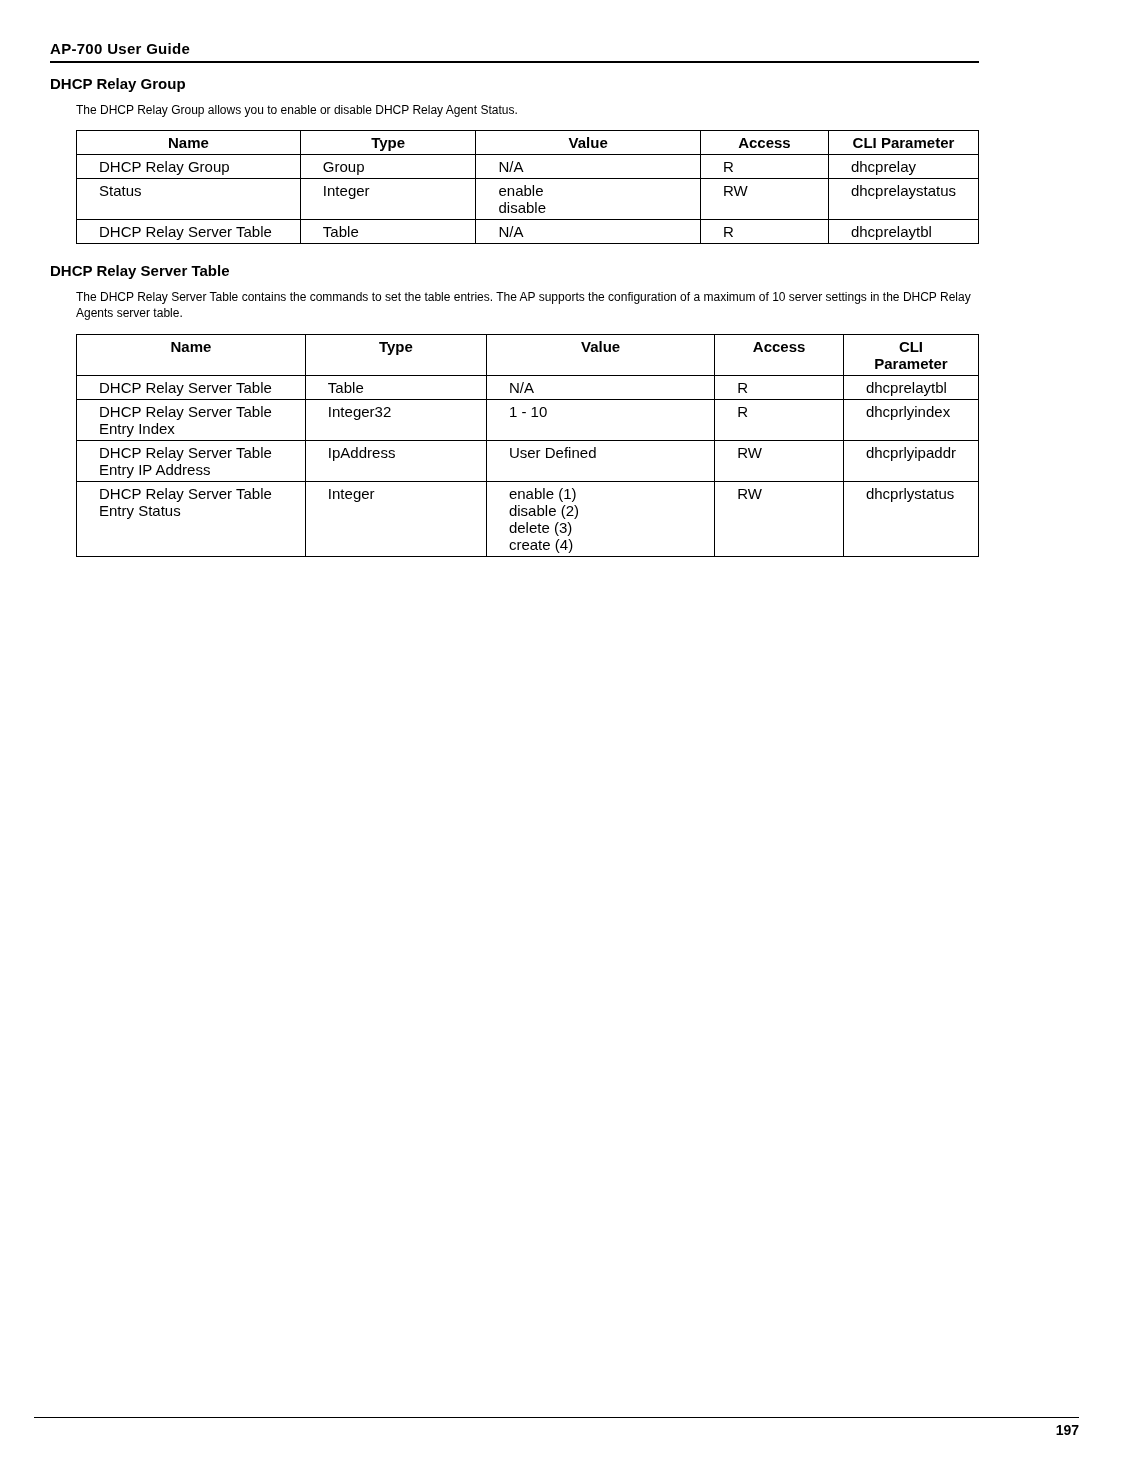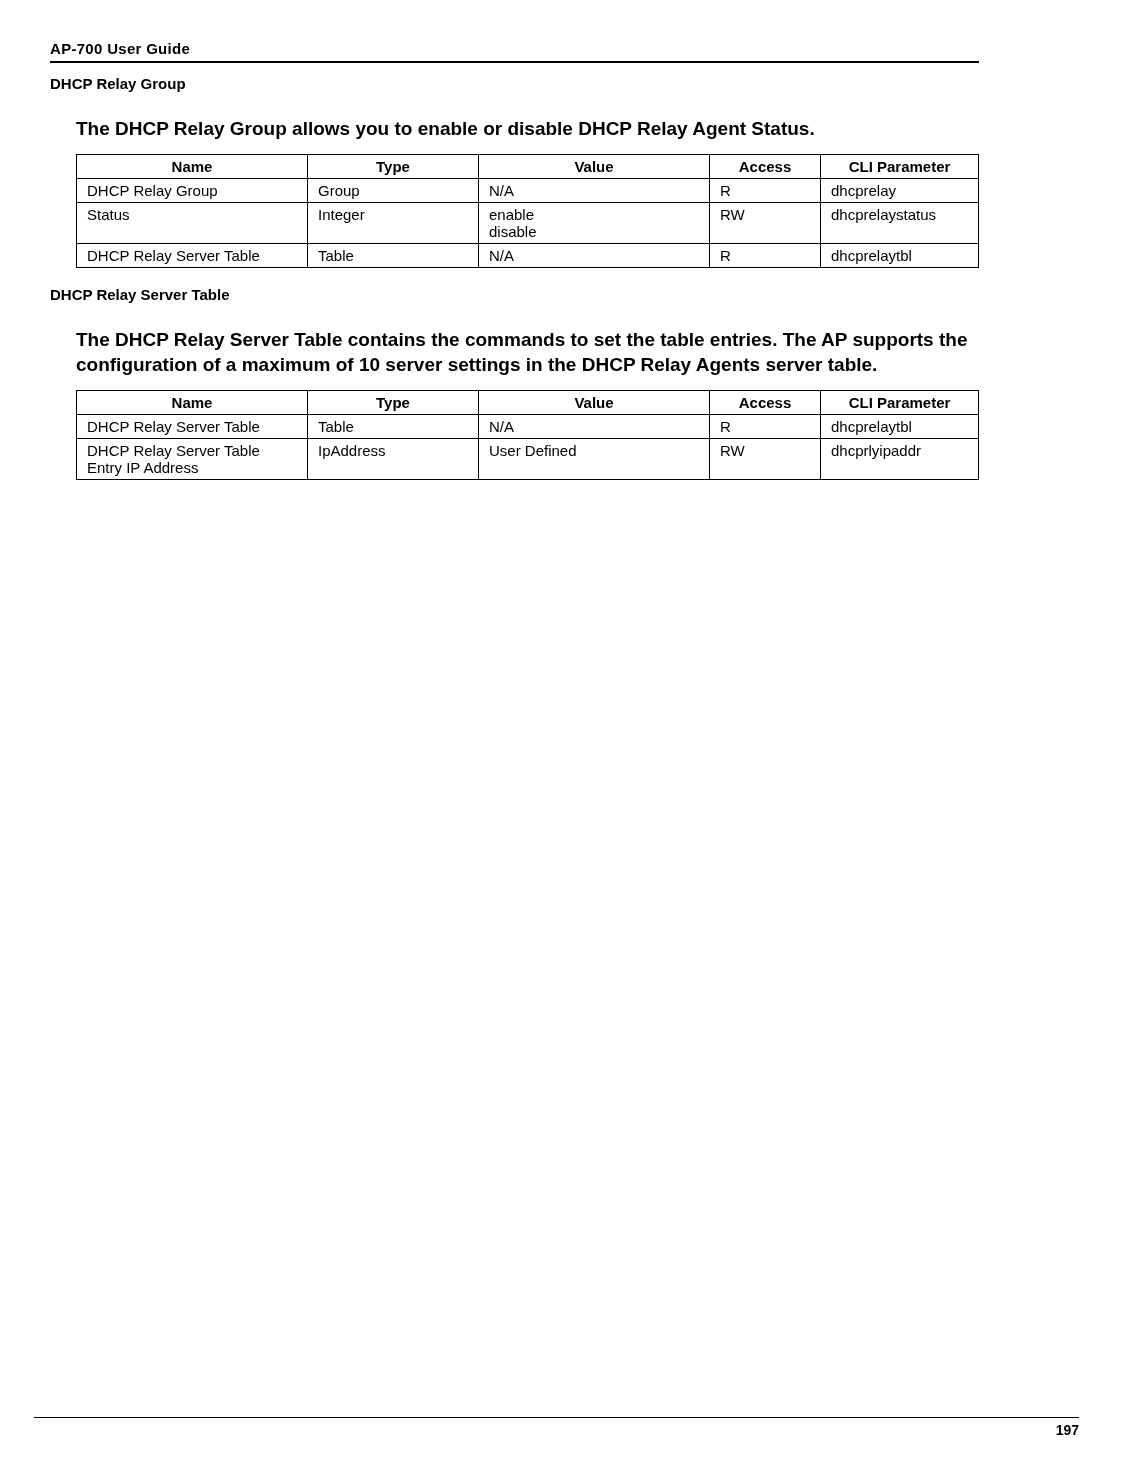--- a/index.html
+++ b/index.html
@@ -33,34 +33,33 @@
     border: none;
     border-top: 2px solid #000;
     margin: 4px 0 12px 0;
   }
   .section-title {
     font-size: 15px;
     font-weight: bold;
     margin: 12px 0 10px 0;
   }
   .body-text {
-    font-size: 19px;
-    margin: 24px 0 12px 26px;
+    font-size: 12px;
+    margin: 10px 0 12px 26px;
     line-height: 1.35;
-    font-weight: bold;
   }
   table {
     border-collapse: collapse;
     width: calc(100% - 26px);
     margin: 0 0 18px 26px;
     font-size: 15px;
   }
   th, td {
     border: 1px solid #000;
-    padding: 3px 10px;
+    padding: 3px 22px;
     text-align: left;
     vertical-align: top;
   }
   th {
     font-weight: bold;
     text-align: center;
   }
   .col-name   { width: 210px; }
   .col-type   { width: 150px; text-align: center; }
   .col-value  { width: 210px; }
@@ -145,25 +144,42 @@
   </thead>
   <tbody>
     <tr>
       <td>DHCP Relay Server Table</td>
       <td>Table</td>
       <td>N/A</td>
       <td>R</td>
       <td>dhcprelaytbl</td>
     </tr>
     <tr>
+      <td>DHCP Relay Server Table Entry Index</td>
+      <td>Integer32</td>
+      <td>1 - 10</td>
+      <td>R</td>
+      <td>dhcprlyindex</td>
+    </tr>
+    <tr>
       <td>DHCP Relay Server Table Entry IP Address</td>
       <td>IpAddress</td>
       <td>User Defined</td>
       <td>RW</td>
       <td>dhcprlyipaddr</td>
+    </tr>
+    <tr>
+      <td>DHCP Relay Server Table Entry Status</td>
+      <td>Integer</td>
+      <td style="white-space:pre-line;">enable (1)
+disable (2)
+delete (3)
+create (4)</td>
+      <td>RW</td>
+      <td>dhcprlystatus</td>
     </tr>
   </tbody>
 </table>
 
 <div class="footer">
   <hr class="hr-thin">
   <div class="page-num">197</div>
 </div>
 
 </body></html>

